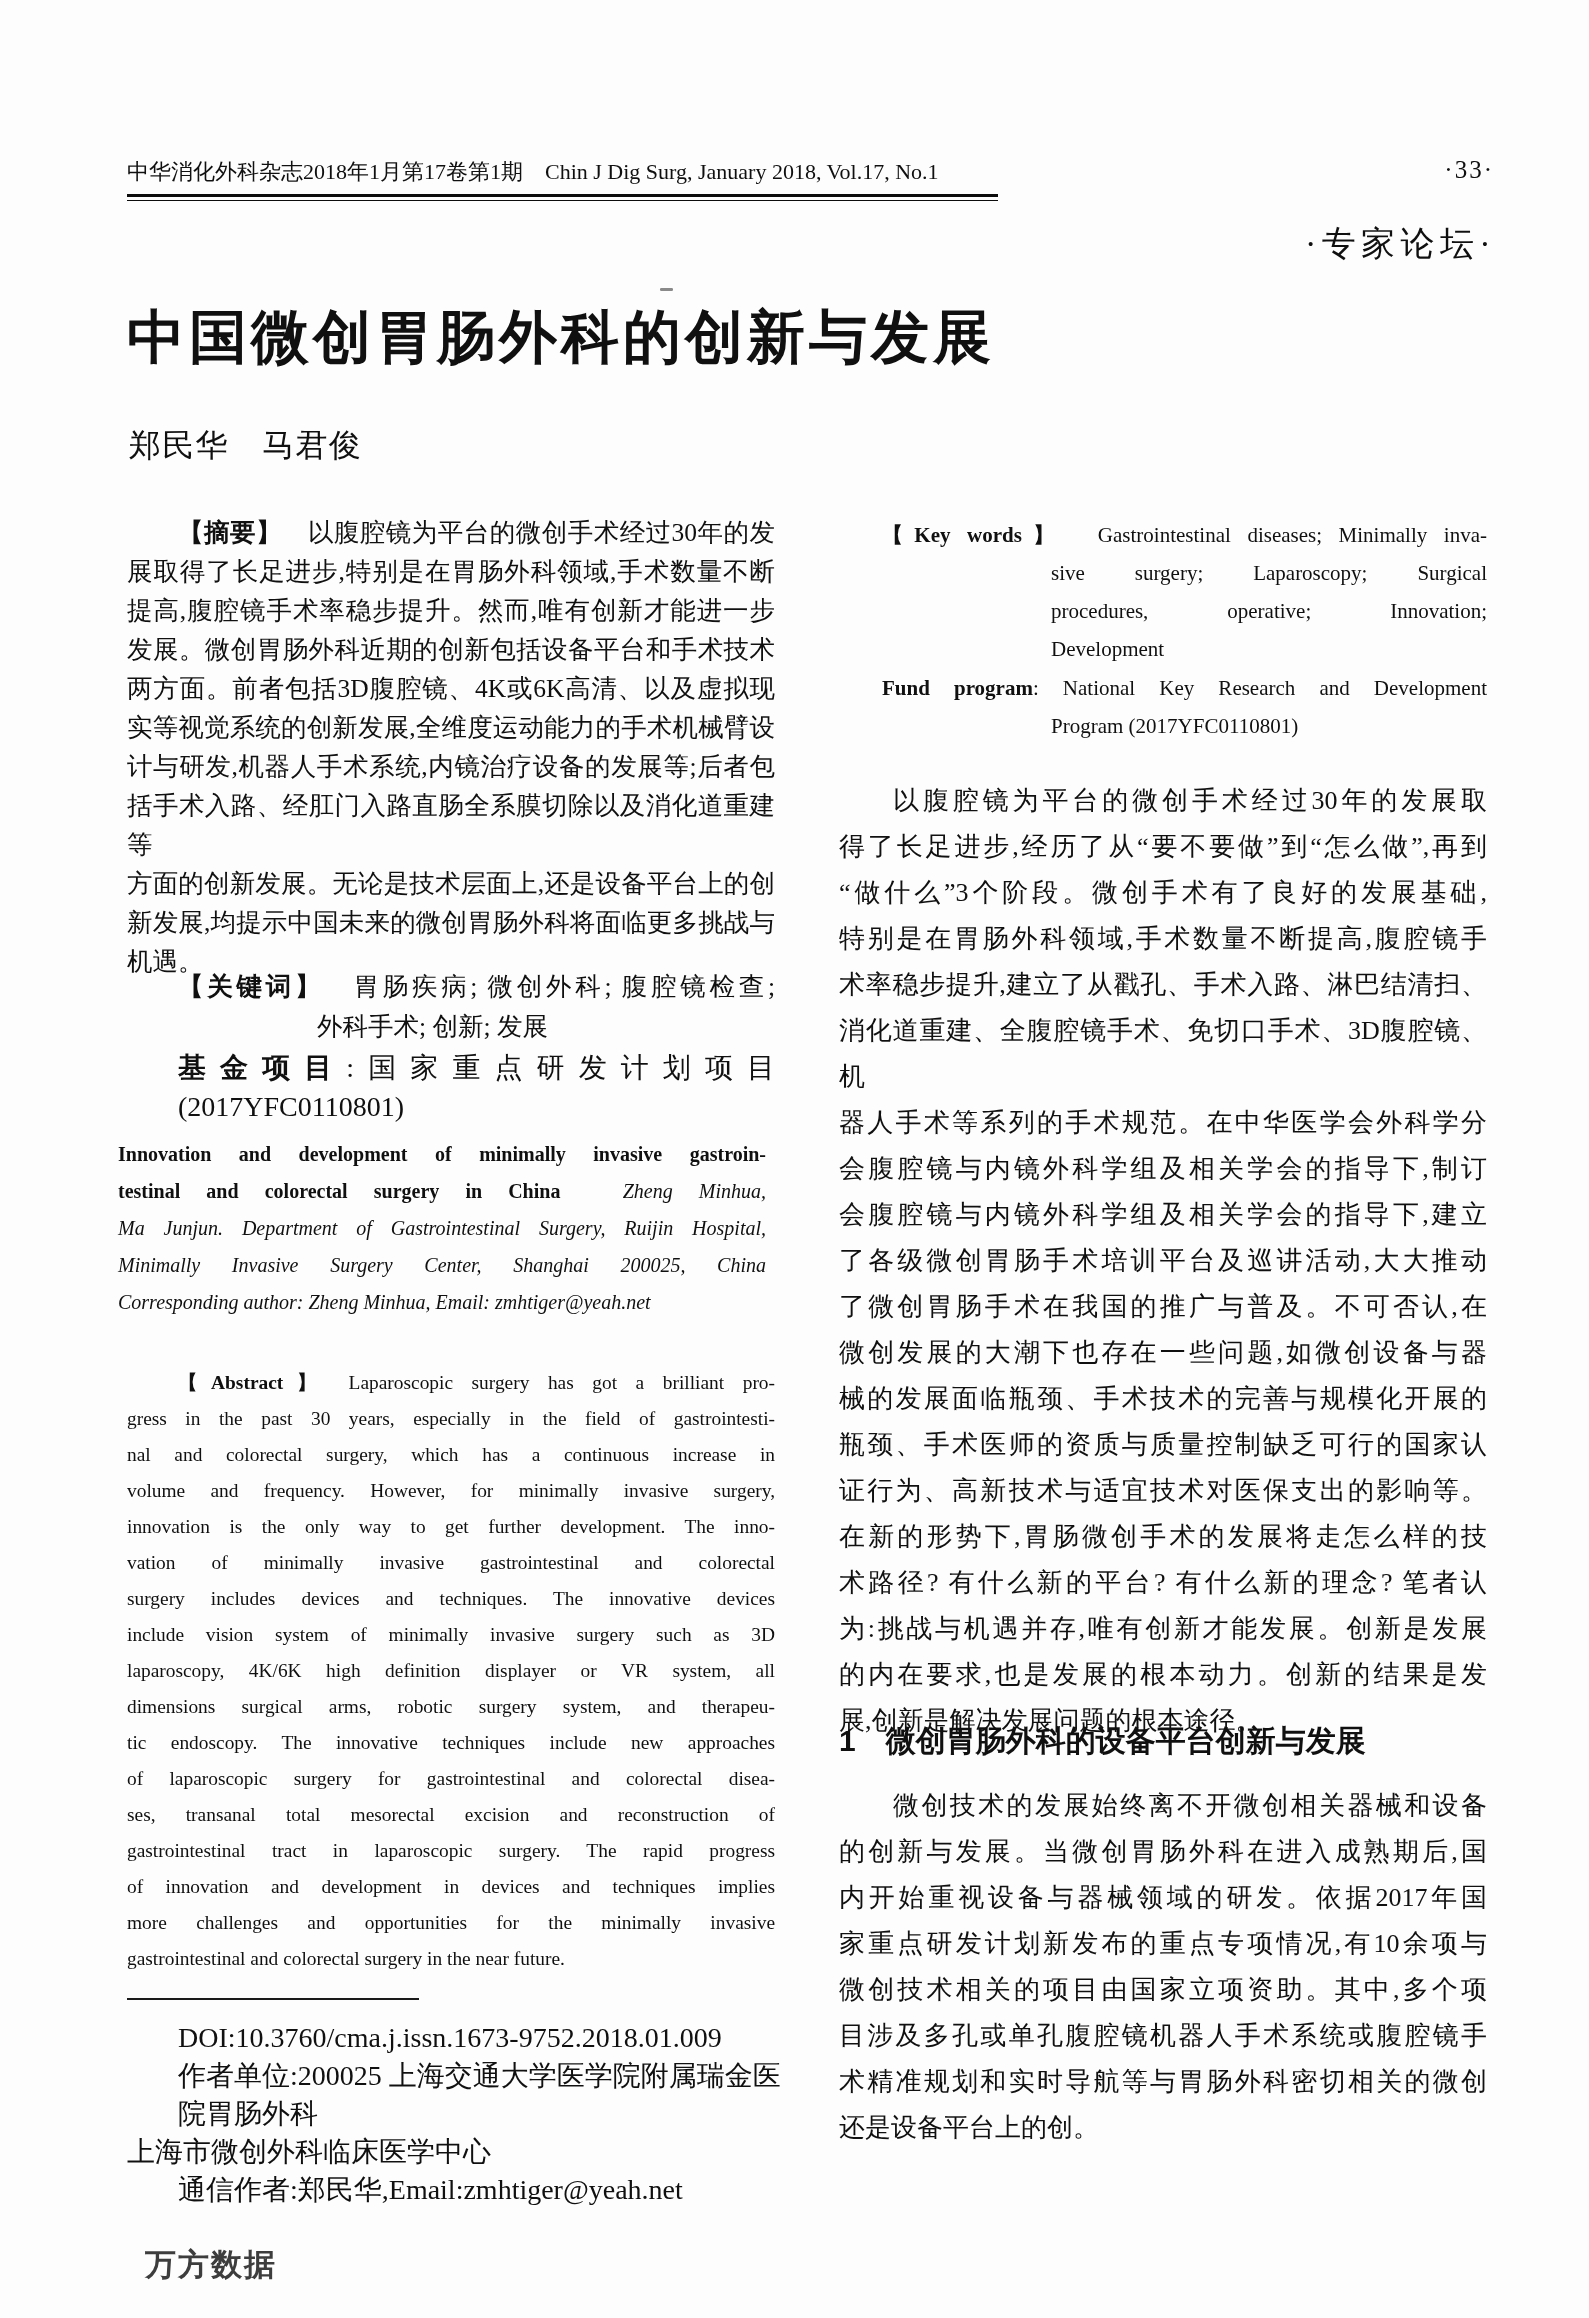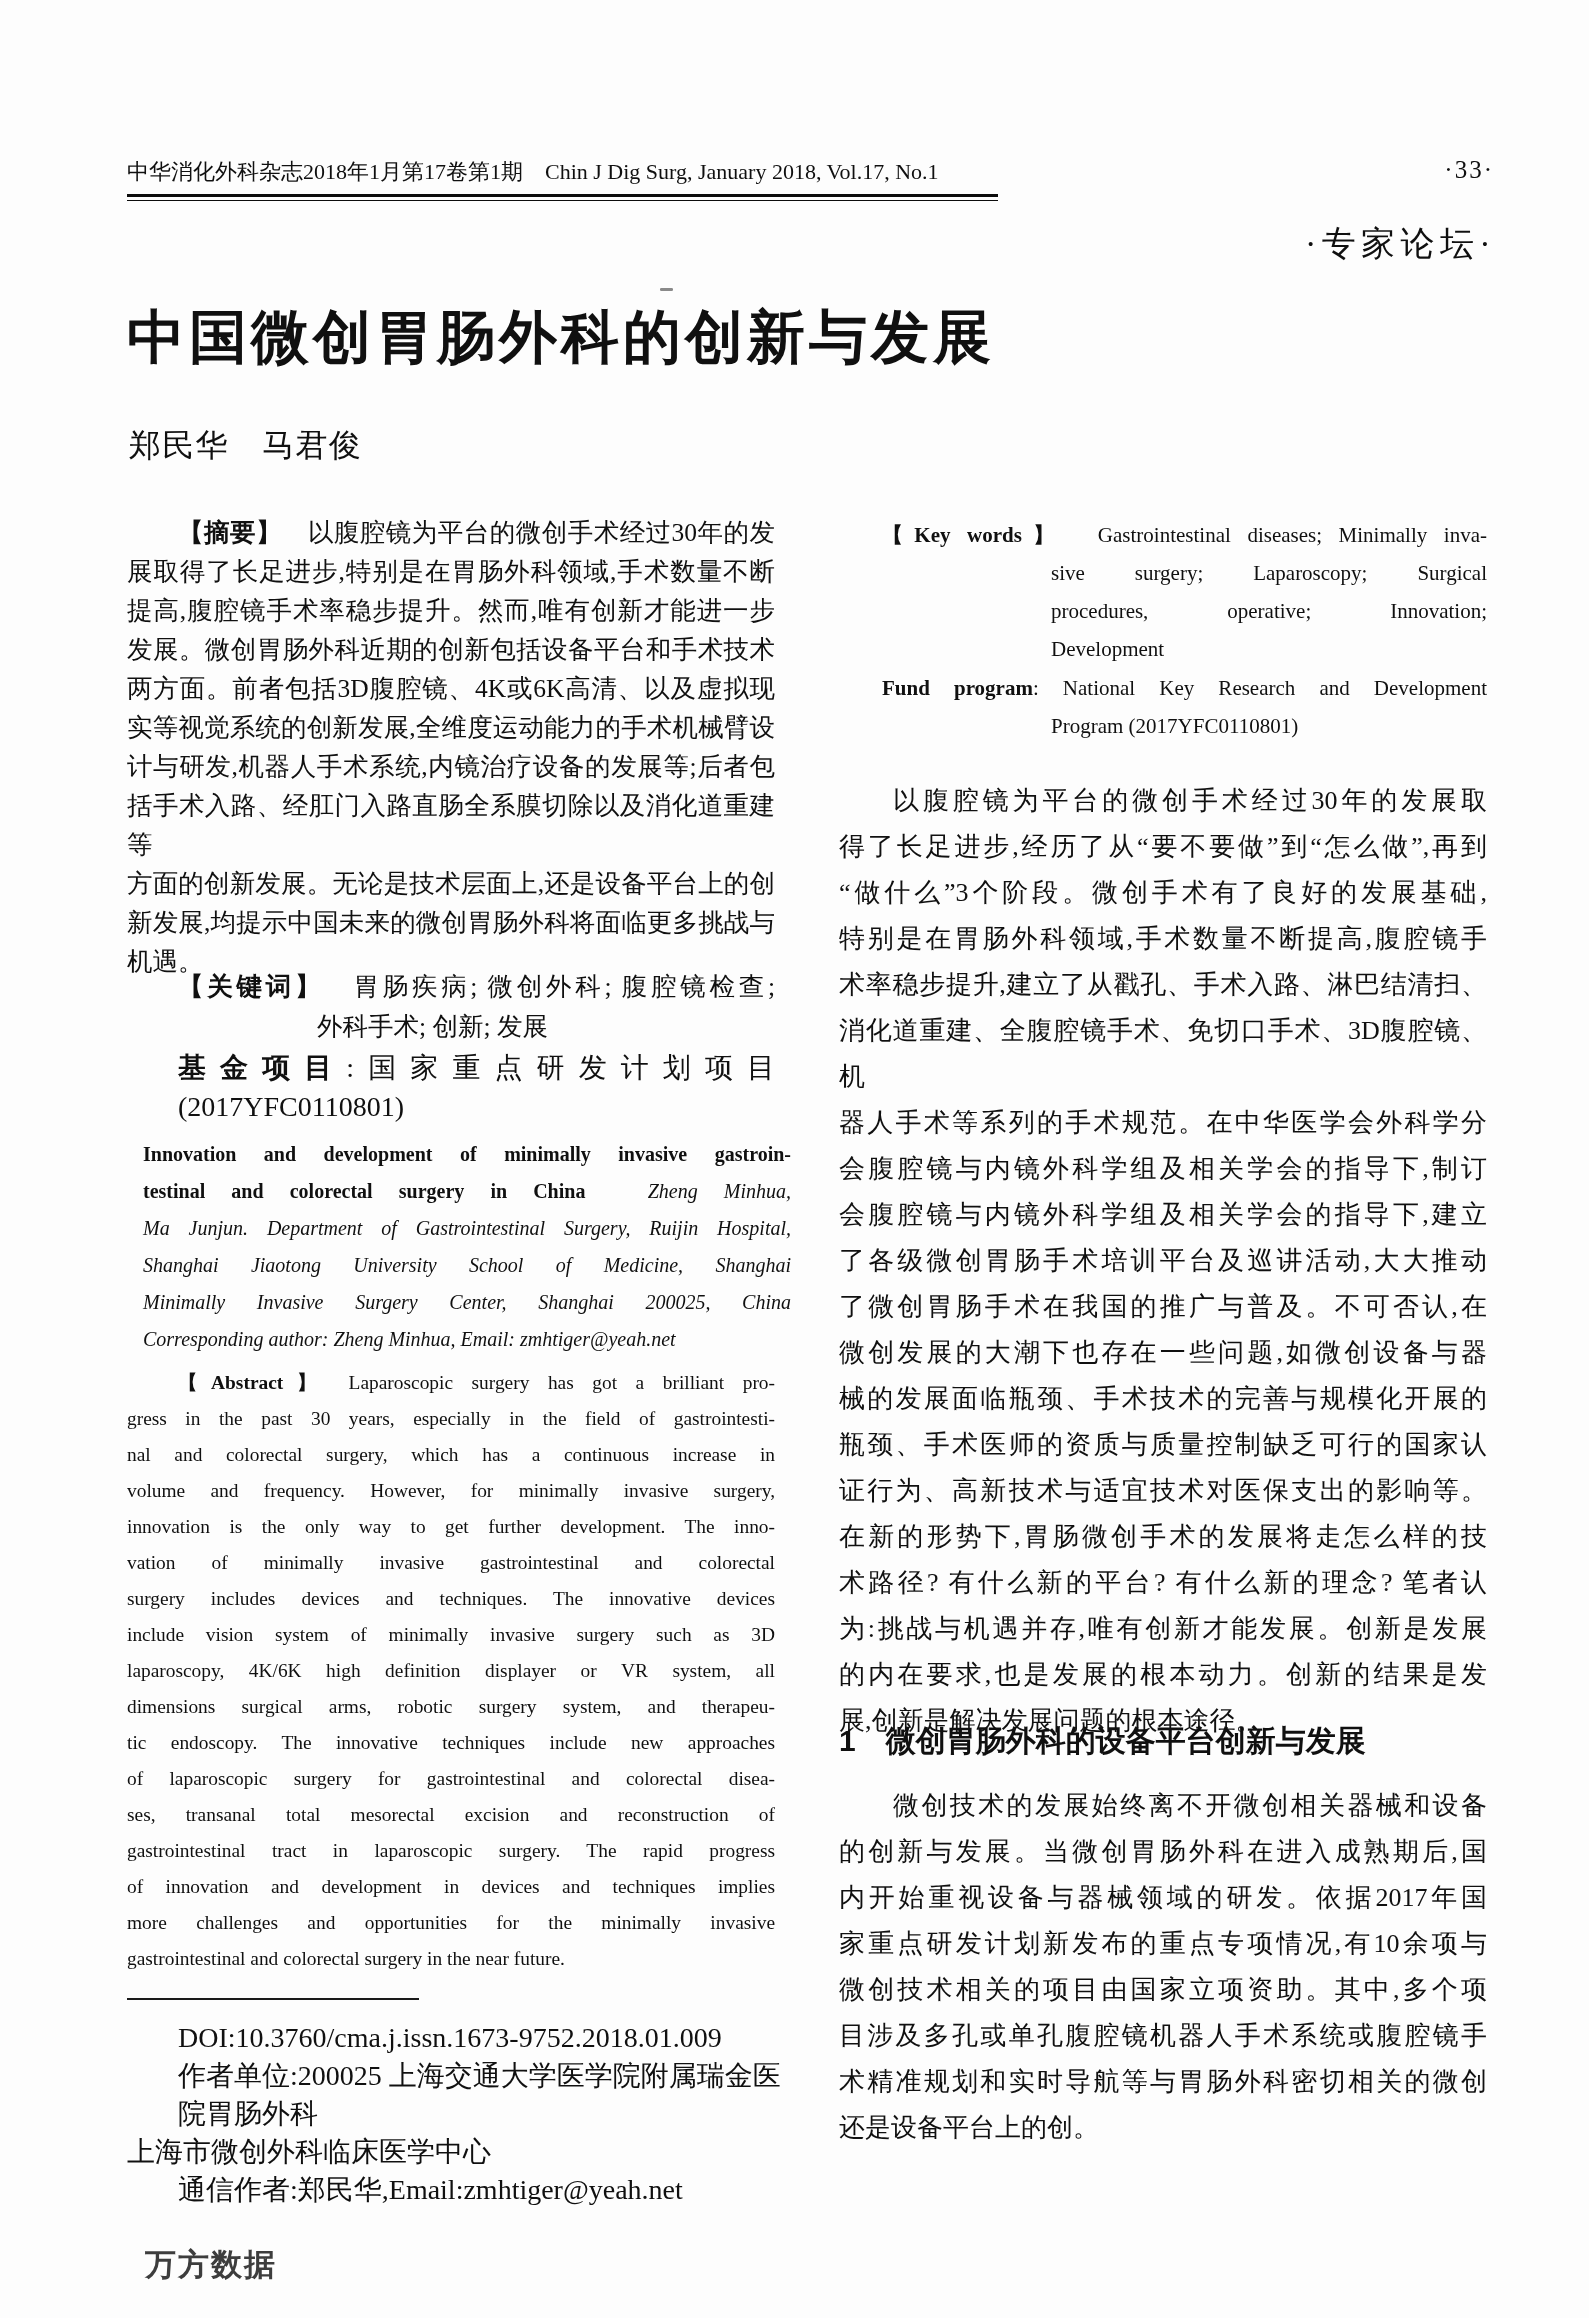--- a/index.html
+++ b/index.html
@@ -33,21 +33,21 @@
   .i{font-style:italic;}
   .ind{padding-left:51px;}
   .ind2{padding-left:54px;}
   .kwc{padding-left:190px;}
   .efirst{padding-left:43px;}
   .econt{padding-left:212px;}
   
   #abs-cn  {left:127px;top:513px; width:648px;font-size:25.5px;line-height:39px;}
   #kw-cn   {left:127px;top:967px;width:648px;font-size:25.5px;line-height:40px;}
   #fund-cn {left:127px;top:1048px;width:648px;font-size:28px;line-height:39px;}
-  #title-en{left:143px;top:1136px;width:648px;font-size:20px;line-height:37px;}
+  #title-en{left:118px;top:1136px;width:648px;font-size:20px;line-height:37px;}
   #abs-en  {left:127px;top:1365px;width:648px;font-size:19.4px;line-height:36px;}
   .foot-rule{position:absolute;left:127px;top:1998px;width:292px;border-top:2.7px solid #1a1a1a;}
   #footnotes{left:127px;top:2019px;width:658px;font-size:28px;line-height:38px;}
   
   #kw-en  {left:839px;top:516px; width:648px;font-size:21px;line-height:38px;}
   #fund-en{left:839px;top:669px; width:648px;font-size:21px;line-height:38px;}
   #para1  {left:839px;top:778px;width:648px;font-size:26px;line-height:46px;}
   .sec-hd {position:absolute;left:839px;top:1721px;width:648px;
            font-family:"Liberation Sans","DejaVu Sans",sans-serif;
            font-weight:800;font-size:30px;white-space:nowrap;}
@@ -88,21 +88,20 @@
       <div class="ln ind"><span class="b">【关键词】</span><span>　胃肠疾病;  微创外科;  腹腔镜检查;</span></div>
       <div class="ln kwc last"><span>外科手术;  创新;  发展</span></div>
     </div>
   <div class="blk" id="fund-cn">
       <div class="ln ind last"><span class="b">基金项目</span><span>:国家重点研发计划项目(2017YFC0110801)</span></div>
     </div>
   <div class="blk" id="title-en">
       <div class="ln"><span class="b">Innovation and development of minimally invasive gastroin-</span></div>
       <div class="ln"><span class="b">testinal and colorectal surgery in China</span><span>　</span><span class="i">Zheng Minhua,</span></div>
       <div class="ln"><span class="i">Ma Junjun. Department of Gastrointestinal Surgery, Ruijin Hospital,</span></div>
-      <div class="ln"><span class="i">Shanghai Jiaotong University School of Medicine, Shanghai</span></div>
       <div class="ln"><span class="i">Minimally Invasive Surgery Center, Shanghai 200025, China</span></div>
       <div class="ln last"><span class="i">Corresponding author: Zheng Minhua, Email: zmhtiger@yeah.net</span></div>
     </div>
   <div class="blk" id="abs-en">
       <div class="ln ind"><span class="b">【Abstract】</span><span>  Laparoscopic surgery has got a brilliant pro-</span></div>
       <div class="ln"><span>gress in the past 30 years, especially in the field of gastrointesti-</span></div>
       <div class="ln"><span>nal and colorectal surgery, which has a continuous increase in</span></div>
       <div class="ln"><span>volume and frequency. However, for minimally invasive surgery,</span></div>
       <div class="ln"><span>innovation is the only way to get further development. The inno-</span></div>
       <div class="ln"><span>vation of minimally invasive gastrointestinal and colorectal</span></div>

